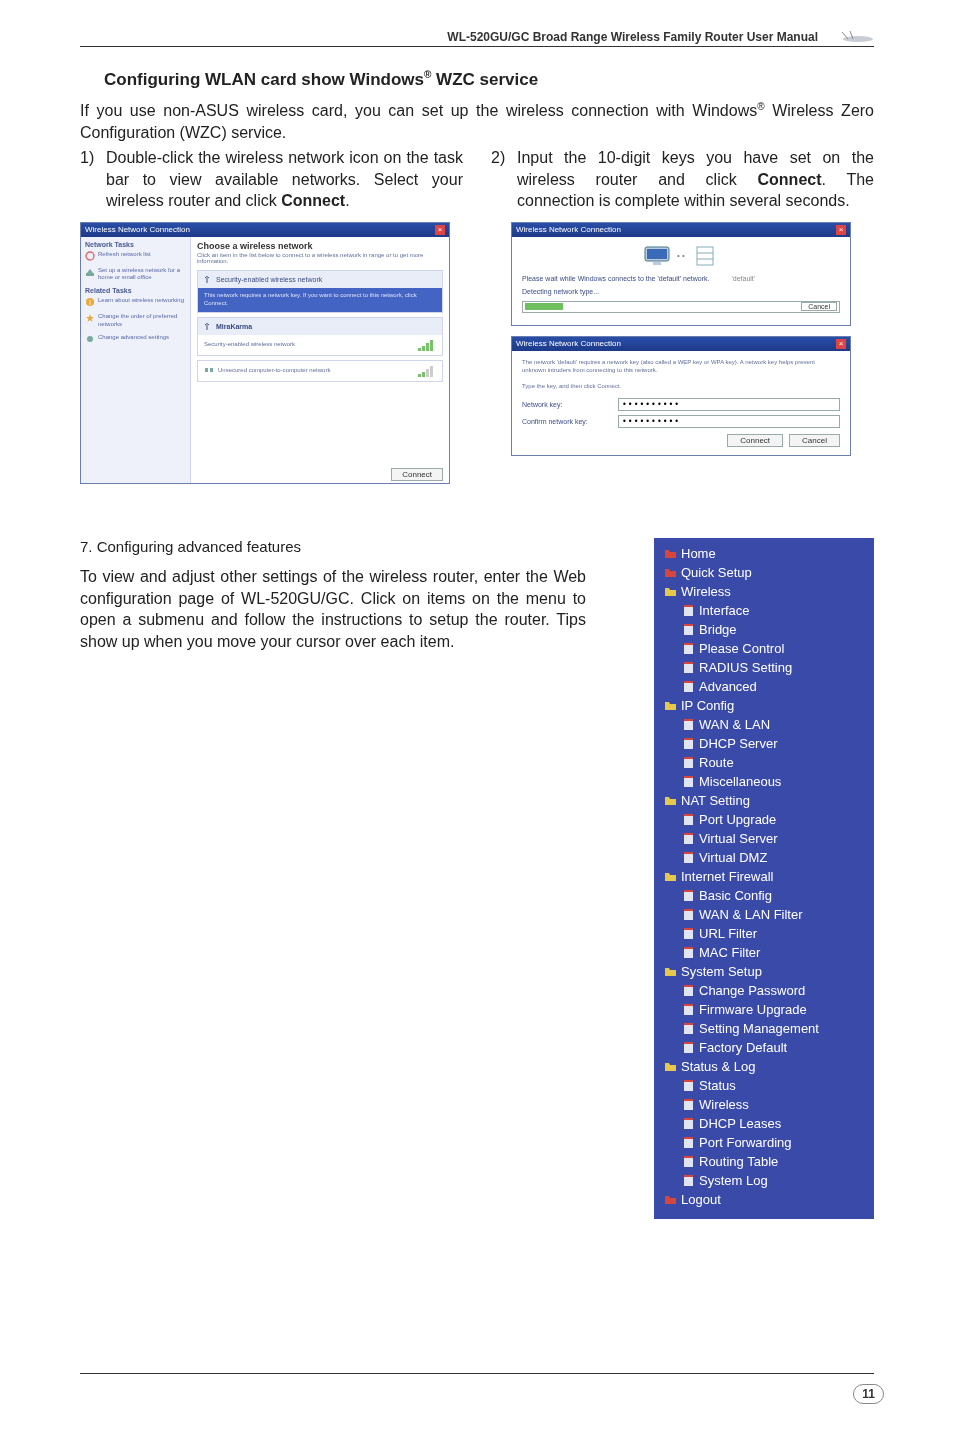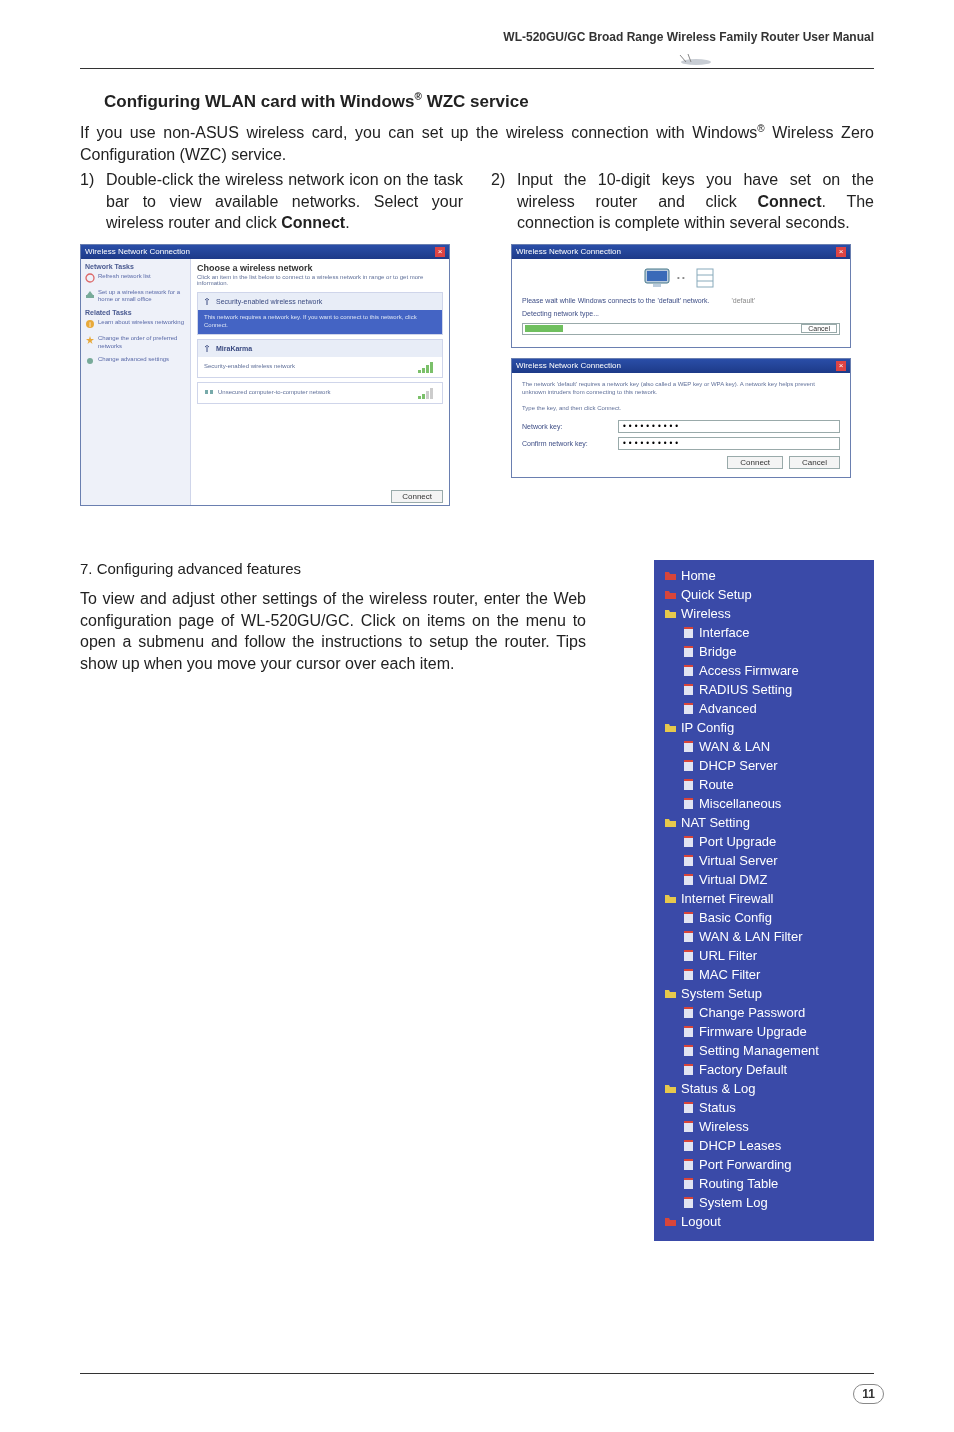--- a/index.html
+++ b/index.html
@@ -14,21 +14,21 @@
   }
   .header {
     text-align: right;
     border-bottom: 1px solid #333;
     padding-bottom: 2px;
     margin-bottom: 22px;
     font-size: 12px;
     font-weight: bold;
     color: #333;
   }
-  .header-inner { display:inline-flex; align-items:center; gap:10px;flex-direction:column;}
+  .header-inner { display:inline-flex; align-items:center; gap:10px;}
   .router-ico {
     width: 46px; height: 12px; position: relative;
   }
   .router-ico svg { width:100%; height:100%; }
   h2.section-title {
     font-size: 17px; font-weight: bold; margin: 0 0 10px 24px;
   }
   sup { font-size: 10px; vertical-align: super; }
   .intro {
     font-size: 16px; line-height: 1.35; text-align: justify; margin-bottom: 4px;
@@ -120,21 +120,21 @@
       <svg viewBox="0 0 46 12">
           <ellipse cx="30" cy="8" rx="15" ry="3" fill="#c8cdd4"></ellipse>
           <line x1="20" y1="8" x2="14" y2="1" stroke="#888" stroke-width="1"></line>
           <line x1="25" y1="8" x2="22" y2="0" stroke="#888" stroke-width="1"></line>
         </svg>
     </span>
   </span>
 </div>
 
 <h2 class="section-title">
-  <span>Configuring WLAN card with Windows</span><sup>®</sup><span> WZC service</span>
+  <span>Configuring WLAN card show Windows</span><sup>®</sup><span> WZC service</span>
 </h2>
 
 <p class="intro">
   <span>If you use non-ASUS wireless card, you can set up the wireless connection with Windows</span><sup>®</sup><span> Wireless Zero Configuration (WZC) service.</span>
 </p>
 
 <div class="two-col">
 
   <div class="col">
     <div class="numbered">
@@ -345,21 +345,21 @@
             <rect x="2" y="1" width="9" height="11" fill="#fff" opacity="0.85"></rect>
             <rect x="2" y="1" width="9" height="2" fill="#d8453a"></rect>
           </svg></span>
         <span>Bridge</span>
       </div>
       <div class="mi sub">
         <span class="mico"><svg viewBox="0 0 13 13">
             <rect x="2" y="1" width="9" height="11" fill="#fff" opacity="0.85"></rect>
             <rect x="2" y="1" width="9" height="2" fill="#d8453a"></rect>
           </svg></span>
-        <span>Access Firmware</span>
+        <span>Please Control</span>
       </div>
       <div class="mi sub">
         <span class="mico"><svg viewBox="0 0 13 13">
             <rect x="2" y="1" width="9" height="11" fill="#fff" opacity="0.85"></rect>
             <rect x="2" y="1" width="9" height="2" fill="#d8453a"></rect>
           </svg></span>
         <span>RADIUS Setting</span>
       </div>
       <div class="mi sub">
         <span class="mico"><svg viewBox="0 0 13 13">

